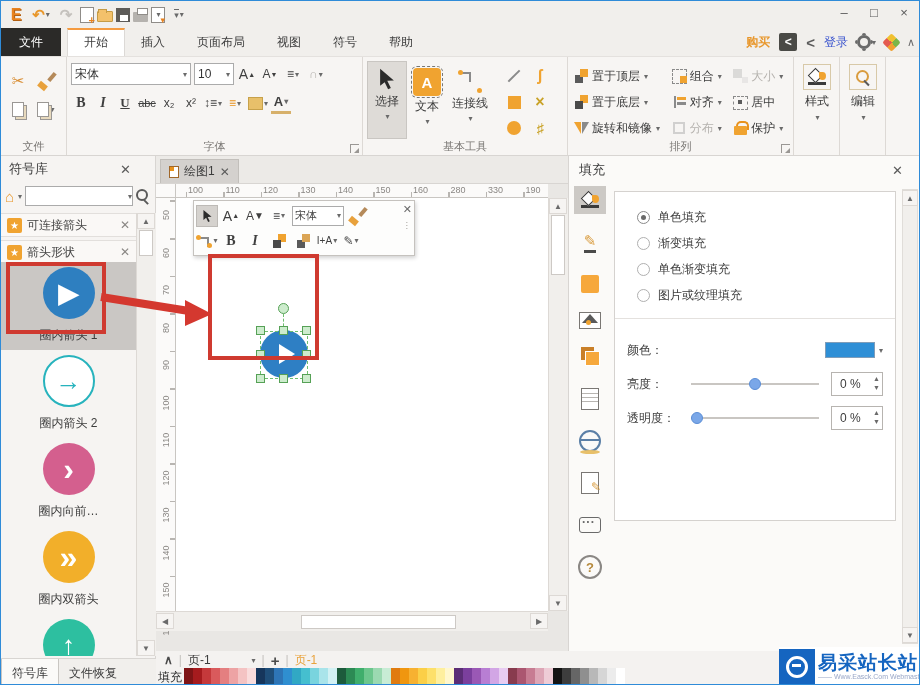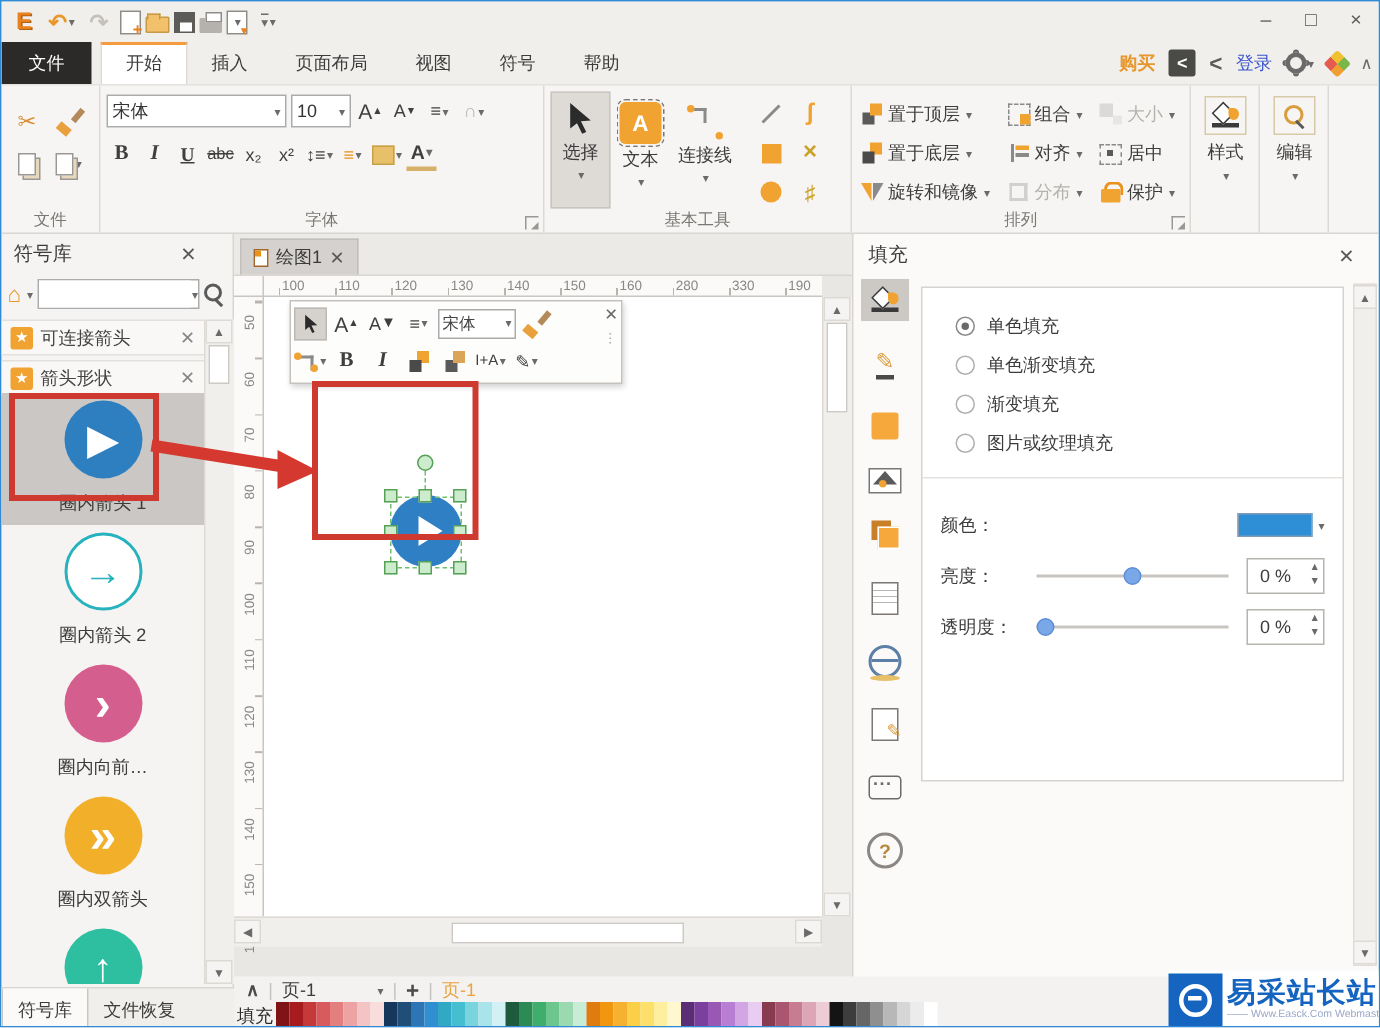--- a/index.html
+++ b/index.html
@@ -674,25 +674,25 @@
         <div class="rp-ic rpi-help"></div>
       </div>
     <div id="rp-box">
       <div id="fill-options">
           <div class="fill-opt">
             <span class="radio sel"></span>
             <span>单色填充</span>
           </div>
           <div class="fill-opt">
             <span class="radio"></span>
-            <span>单色渐变填充</span>
+            <span>渐变填充</span>
           </div>
           <div class="fill-opt">
             <span class="radio"></span>
-            <span>渐变填充</span>
+            <span>单色渐变填充</span>
           </div>
           <div class="fill-opt">
             <span class="radio"></span>
             <span>图片或纹理填充</span>
           </div>
         </div>
       <div class="rp-divider"></div>
       <div class="rp-row">
         <span class="lbl">颜色：</span>
         <span class="color-drop">

